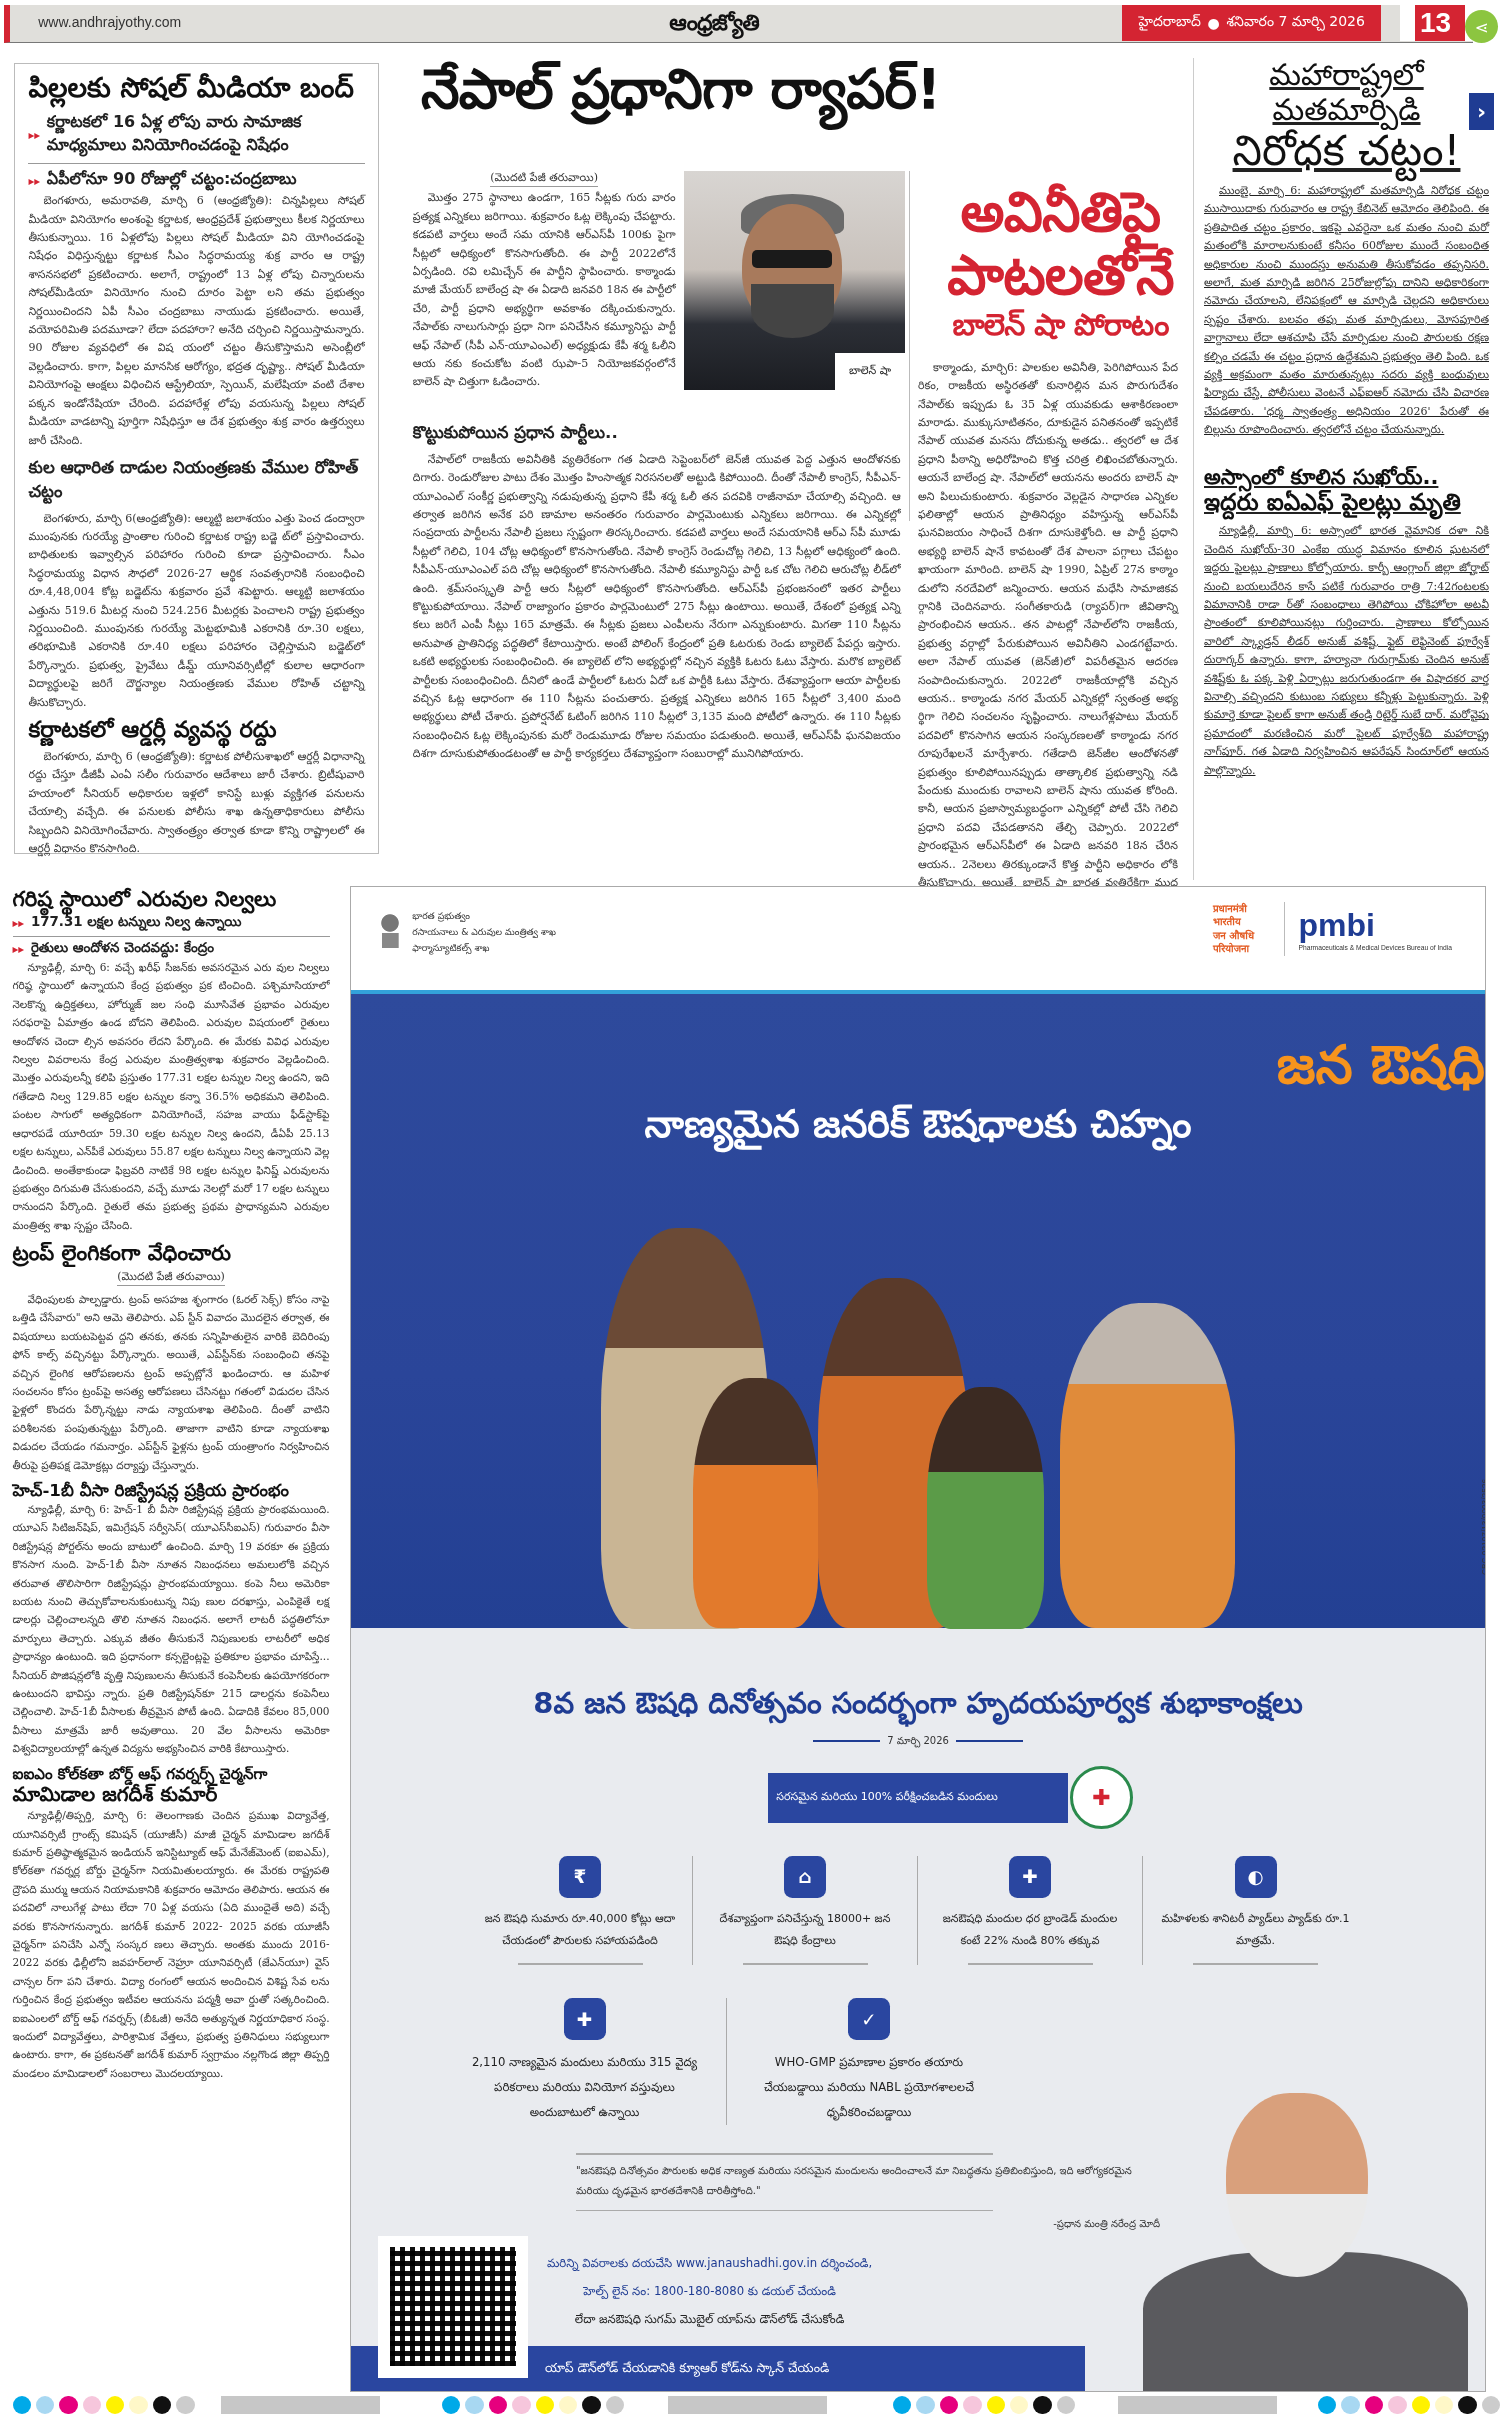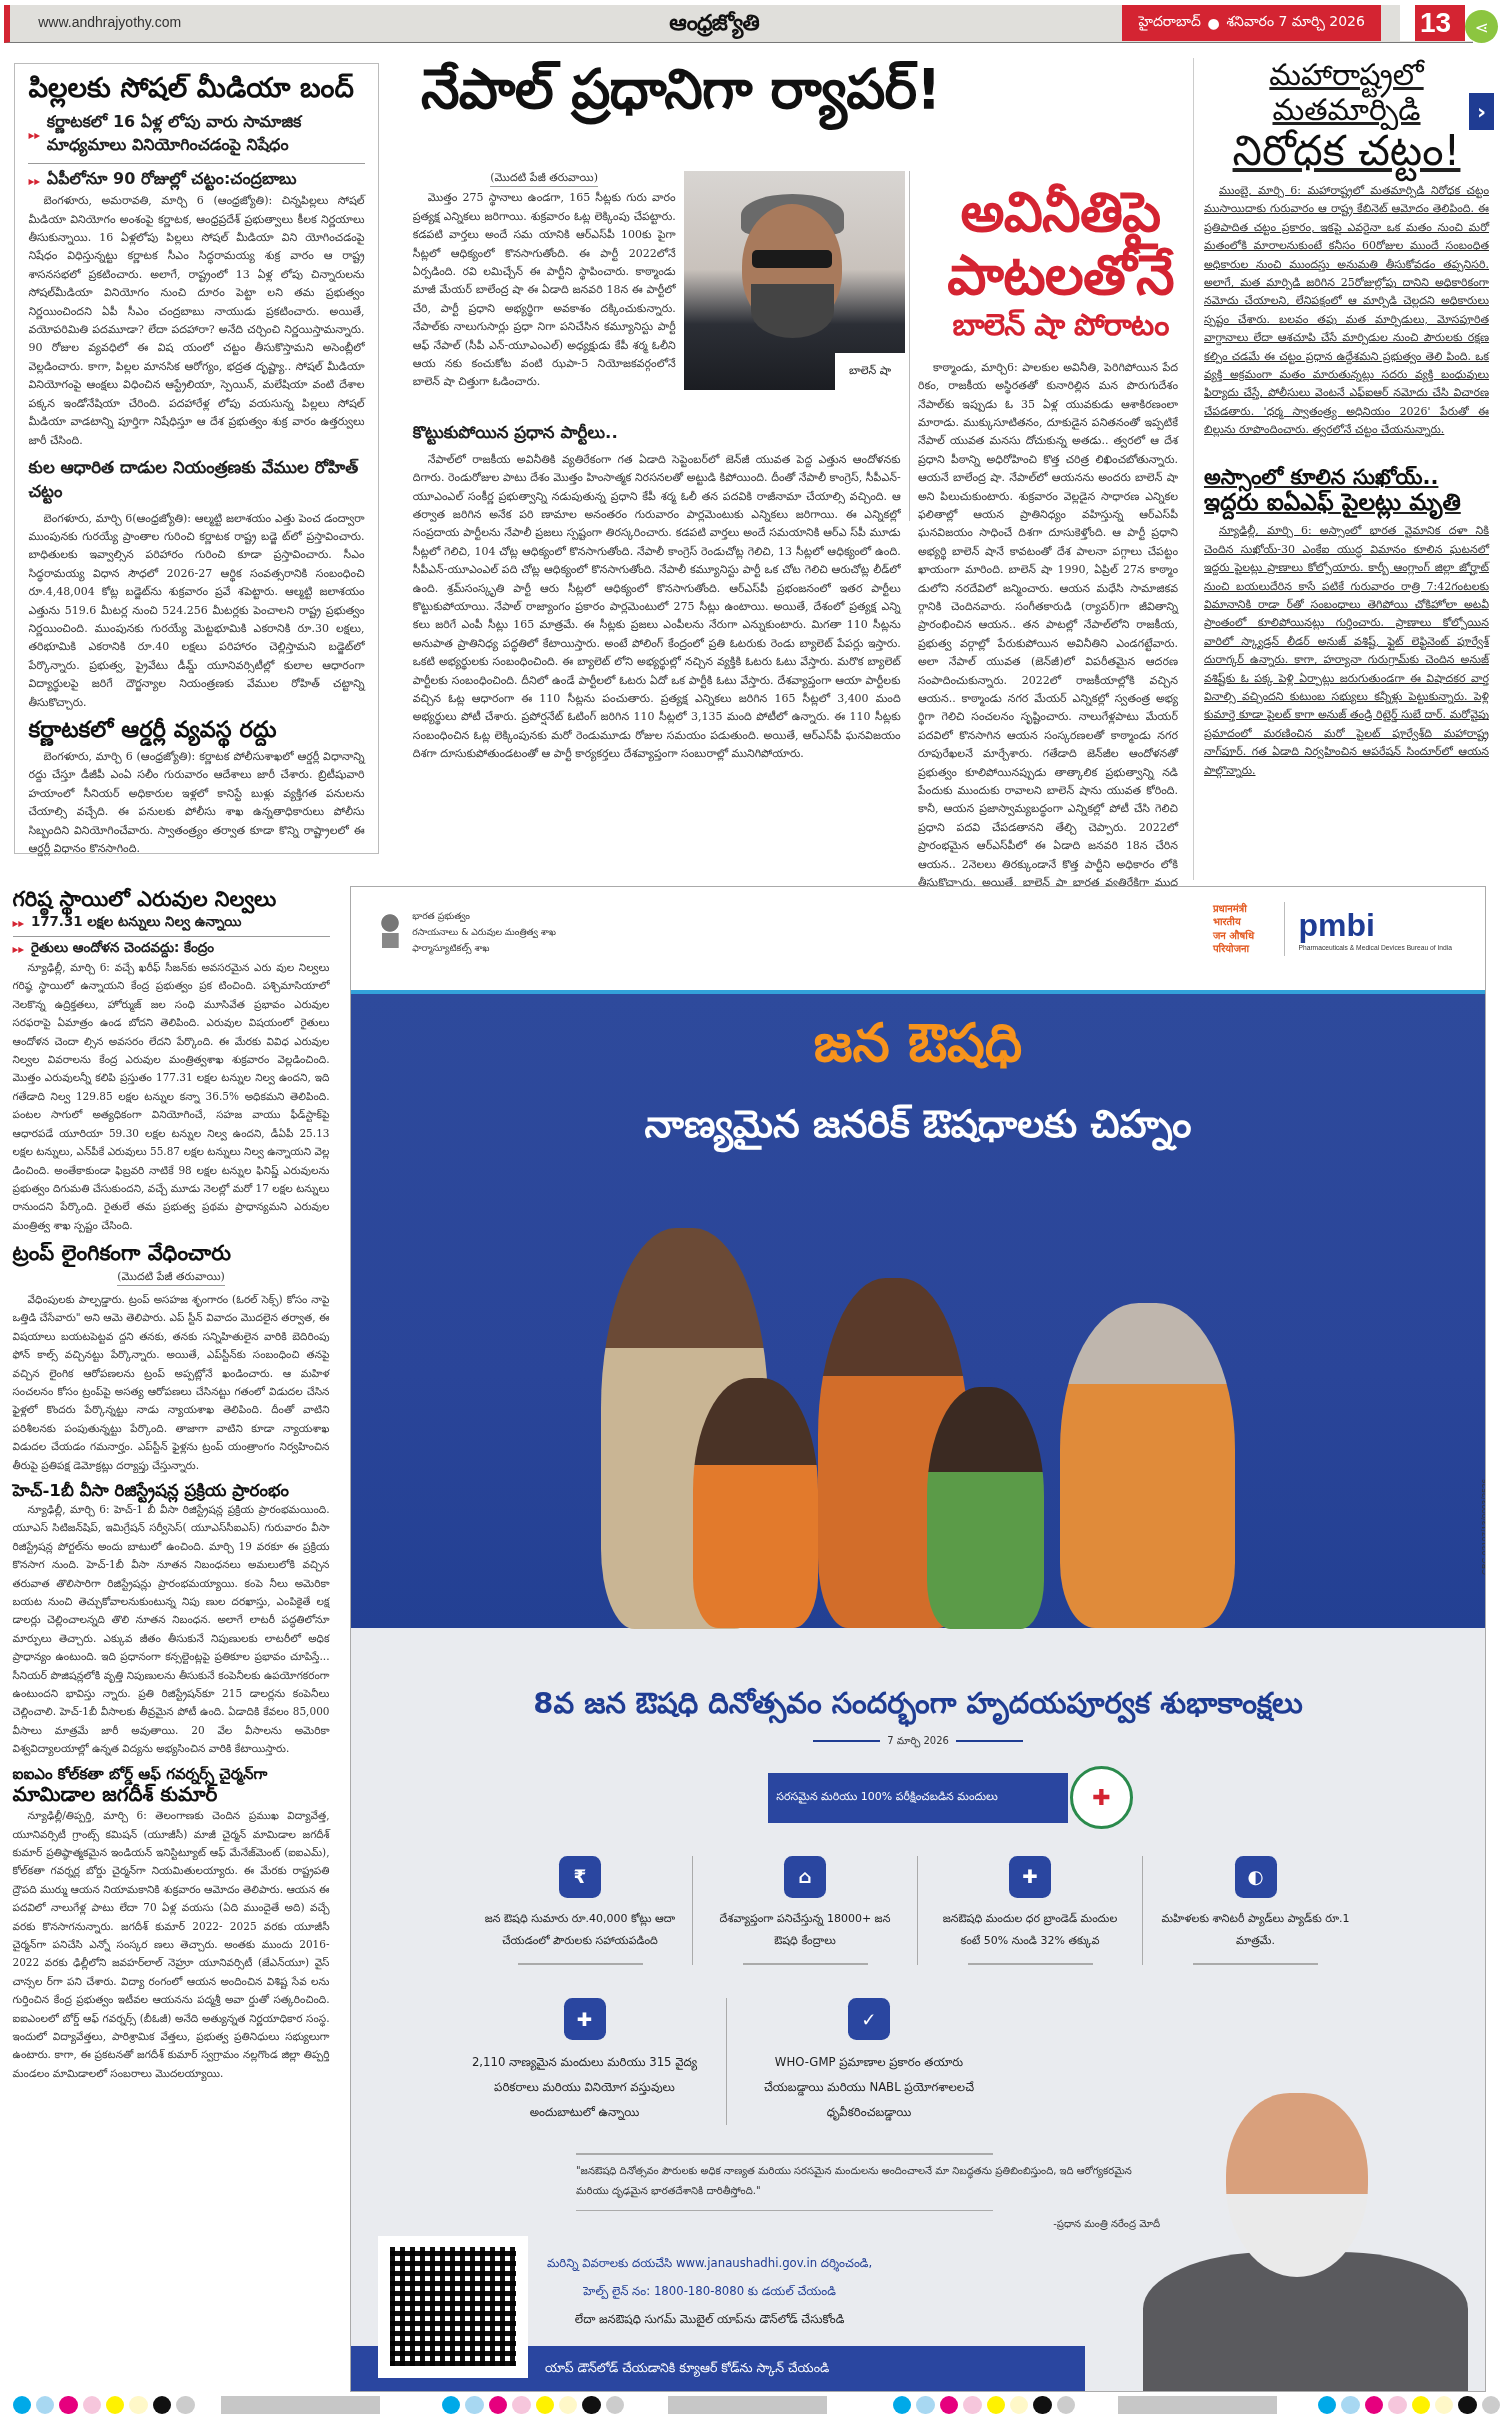--- a/index.html
+++ b/index.html
@@ -58,21 +58,21 @@
   
   #ad { position: absolute; left: 350px; top: 886px; width: 1136px; height: 1506px; border: 0.8px solid #aaa; background: #e9ebef; overflow: hidden; }
   .ad-top { height: 107px; background: #ffffff; position: relative; border-bottom: 4.2px solid #33a2db; }
   .gov { position: absolute; left: 25px; top: 21px; display: flex; gap: 8.3px; font: 9.2px "DejaVu Sans", sans-serif; color: #333; line-height: 16px; }
   .emblem { width: 28px; height: 50px; background: radial-gradient(circle at 50% 30%, #777 0 8.3px, transparent 9.2px), linear-gradient(#888,#888) 50% 70%/16.7px 15px no-repeat; }
   .ad-logos { position: absolute; right: 33px; top: 15px; display: flex; align-items: center; gap: 13.4px; }
   .pmbjp { font: bold 10px "DejaVu Sans", sans-serif; color: #e35c24; line-height: 13.4px; padding-right: 30px; border-right: 0.8px solid #bbb; }
   .pmbi { font: bold 32px "Liberation Sans", sans-serif; color: #1f3c93; }
   .pmbi small { display: block; font: 6.7px "Liberation Sans", sans-serif; color: #333; }
   .ad-blue { position: relative; height: 634px; background: linear-gradient(180deg,#2e4a9c 0%,#2a4599 60%,#234093 100%); }
-  .ad-title1 { position: absolute; left: 0; right: 0; top: 18px; text-align: center; font: bold 53px "DejaVu Sans", sans-serif; color: #f7941d; }
+  .ad-title1 { position: absolute; left: 0; right: 0; top: 40px; text-align: right; font: bold 53px "DejaVu Sans", sans-serif; color: #f7941d; }
   .ad-title2 { position: absolute; left: 0; right: 0; top: 108px; text-align: center; font: bold 38px "DejaVu Sans", sans-serif; color: #fff; }
   .family { position: absolute; left: 192px; top: 184px; width: 751px; height: 451px; }
   .person { position: absolute; border-radius: 45% 45% 20% 20%; }
   .p1 { left: 58px; top: 50px; width: 167px; height: 401px; background: linear-gradient(#6b4a36 0 30%,#c9b594 30% 100%); }
   .p2 { left: 275px; top: 100px; width: 150px; height: 350px; background: linear-gradient(#5a3a2a 0 28%,#d26d2a 28% 100%); }
   .p3 { left: 150px; top: 200px; width: 125px; height: 250px; background: linear-gradient(#4a3326 0 35%,#e27a2c 35% 100%); }
   .p4 { left: 384px; top: 209px; width: 117px; height: 242px; background: linear-gradient(#3b2a22 0 35%,#5b9b48 35% 100%); }
   .p5 { left: 517px; top: 125px; width: 175px; height: 325px; background: linear-gradient(#bfb6ad 0 25%,#e08b3a 25% 100%); }
   .ad-cbc { position: absolute; right: 5px; top: 592px; transform: rotate(-90deg); transform-origin: right top; font: 8.3px "Liberation Sans", sans-serif; color: #333; }
 
@@ -277,21 +277,21 @@
         <div>జన ఔషధి సుమారు రూ.40,000 కోట్లు ఆదా చేయడంలో పౌరులకు సహాయపడింది</div>
         <span class="feat-under"></span>
       </div>
     <div class="feat">
         <div class="ico">⌂</div>
         <div>దేశవ్యాప్తంగా పనిచేస్తున్న 18000+ జన ఔషధి కేంద్రాలు</div>
         <span class="feat-under"></span>
       </div>
     <div class="feat">
         <div class="ico">✚</div>
-        <div>జనఔషధి మందుల ధర బ్రాండెడ్ మందుల కంటే 50% నుండి 32% తక్కువ</div>
+        <div>జనఔషధి మందుల ధర బ్రాండెడ్ మందుల కంటే 22% నుండి 80% తక్కువ</div>
         <span class="feat-under"></span>
       </div>
     <div class="feat">
         <div class="ico">◐</div>
         <div>మహిళలకు శానిటరీ ప్యాడ్‌లు ప్యాడ్‌కు రూ.1 మాత్రమే.</div>
         <span class="feat-under"></span>
       </div>
   </div>
   <div class="features2">
     <div class="feat">

